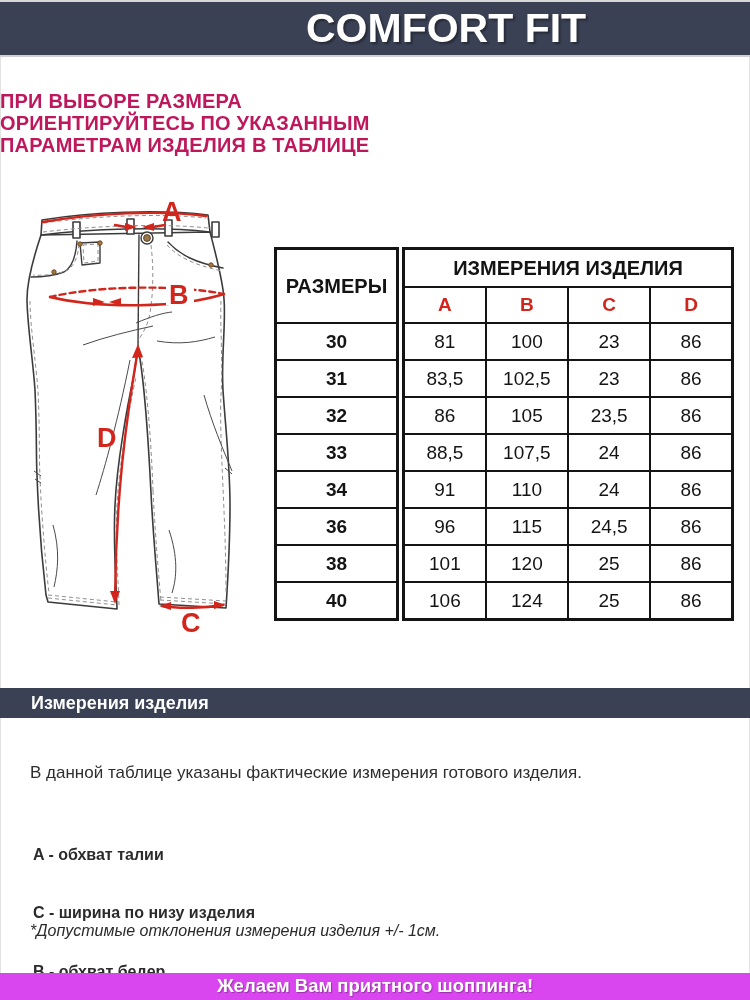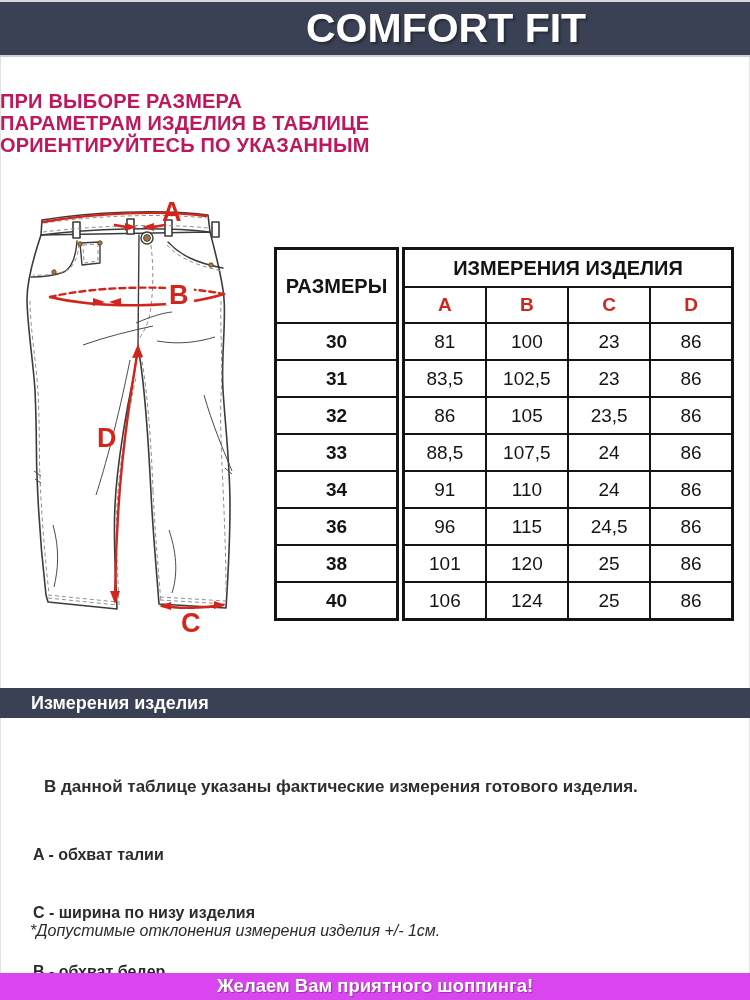--- a/index.html
+++ b/index.html
@@ -34,21 +34,21 @@
   .left-tbl td{height:35px;font-size:19px;font-weight:bold;}
   .right-tbl{position:absolute;left:402px;top:247px;width:332px;}
   .right-tbl .meas-head{height:36px;font-size:20px;font-weight:bold;}
   .right-tbl .col-row th{height:34px;font-size:19px;font-weight:bold;color:#d2261d;width:83px;}
   .right-tbl td{height:35px;font-size:19px;font-weight:normal;}
 
   .section-band{
     position:absolute;top:688px;left:0;width:100%;height:30px;background:#3a4154;
     color:#fff;font-size:18px;font-weight:bold;line-height:30px;box-sizing:border-box;padding-left:31px;
   }
-  .body-text{position:absolute;left:30px;top:763px;margin:14px;font-size:17px;color:#2e2e2e;font-weight:bold;}
+  .body-text{position:absolute;left:30px;top:763px;margin:0;font-size:17px;color:#2e2e2e;}
   .legend{position:absolute;left:33px;top:810px;}
   .legend div{font-size:16px;font-weight:bold;color:#2b2b2b;height:22.3px;line-height:18px;margin-top:36px;}
   .note{position:absolute;left:30px;top:922px;margin:0;font-size:16px;font-style:italic;color:#2b2b2b;}
   .footer-bar{
     position:absolute;top:973px;left:0;width:100%;height:37px;background:#d946ef;
     color:#fff;font-size:18.5px;font-weight:bold;text-align:center;line-height:26px;
     text-shadow:1px 1px 1px rgba(0,0,0,0.3);
   }
 </style>
 </head>
@@ -56,22 +56,22 @@
 
 <div class="page">
   <div class="top-strip"></div>
 
   <header class="brand-bar">
     <span>COMFORT FIT</span>
   </header>
 
   <div class="intro-heading">
     <div>ПРИ ВЫБОРЕ РАЗМЕРА</div>
+    <div>ОРИЕНТИРУЙТЕСЬ ПО УКАЗАННЫМ</div>
     <div>ПАРАМЕТРАМ ИЗДЕЛИЯ В ТАБЛИЦЕ</div>
-    <div>ОРИЕНТИРУЙТЕСЬ ПО УКАЗАННЫМ</div>
   </div>
 
   <svg class="jeans" viewBox="0 0 250 460">
     <g fill="none" stroke="#3b3b3b" stroke-width="1.6" stroke-linejoin="round" stroke-linecap="round">
 
       <path fill="#ffffff" d="M21,40 C13,64 7,88 7,104 C7,128 13,165 15,195 C17,240 16,262 17,280 C18,310 22,365 26,400 L28,407 L97,414 C96,382 93,348 95,310 C97,268 107,212 114,180 L118,152 C123,178 128,238 131,298 C133,338 137,382 139,409 L206,413 C208,382 210,348 210,310 C210,268 205,228 203,195 C201,165 206,128 204,104 C203,86 196,60 190,37 Z"></path>
 
       <path fill="#ffffff" d="M22,25 C70,17 140,14 188,20 L190,37 C140,31 70,34 21,40 Z"></path>
 
       <rect x="53" y="27" width="7" height="16" fill="#fff"></rect>

